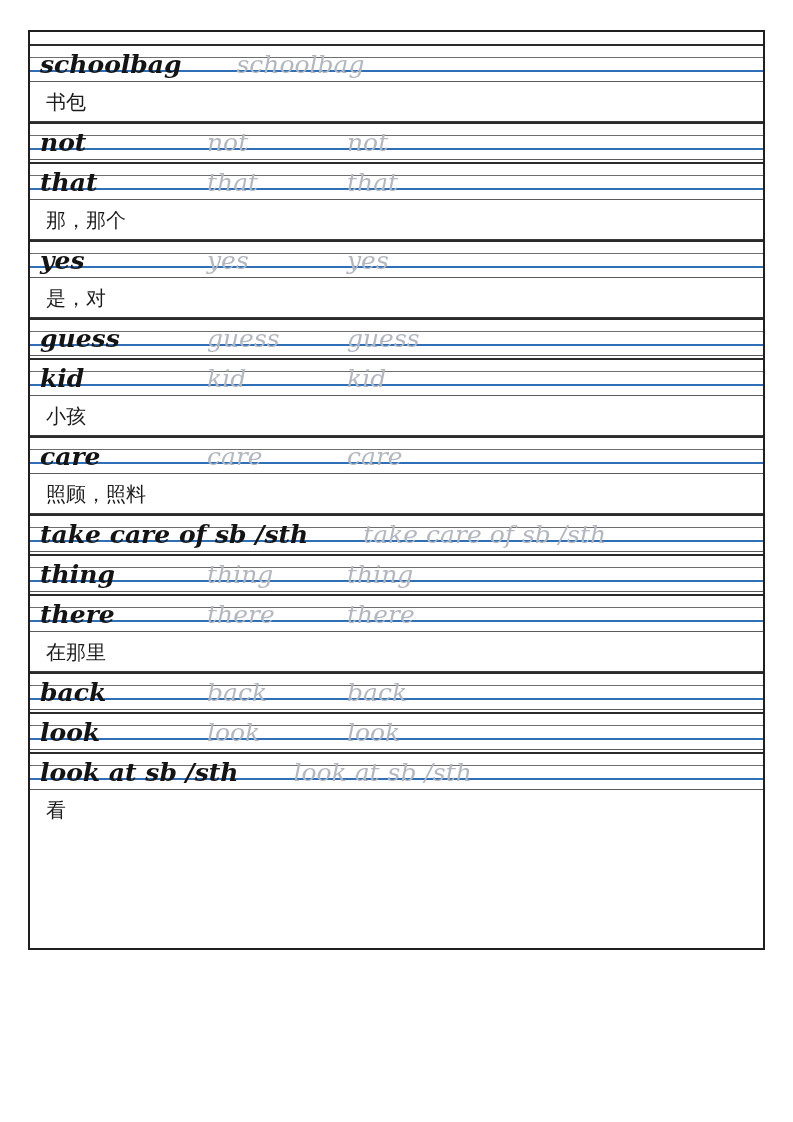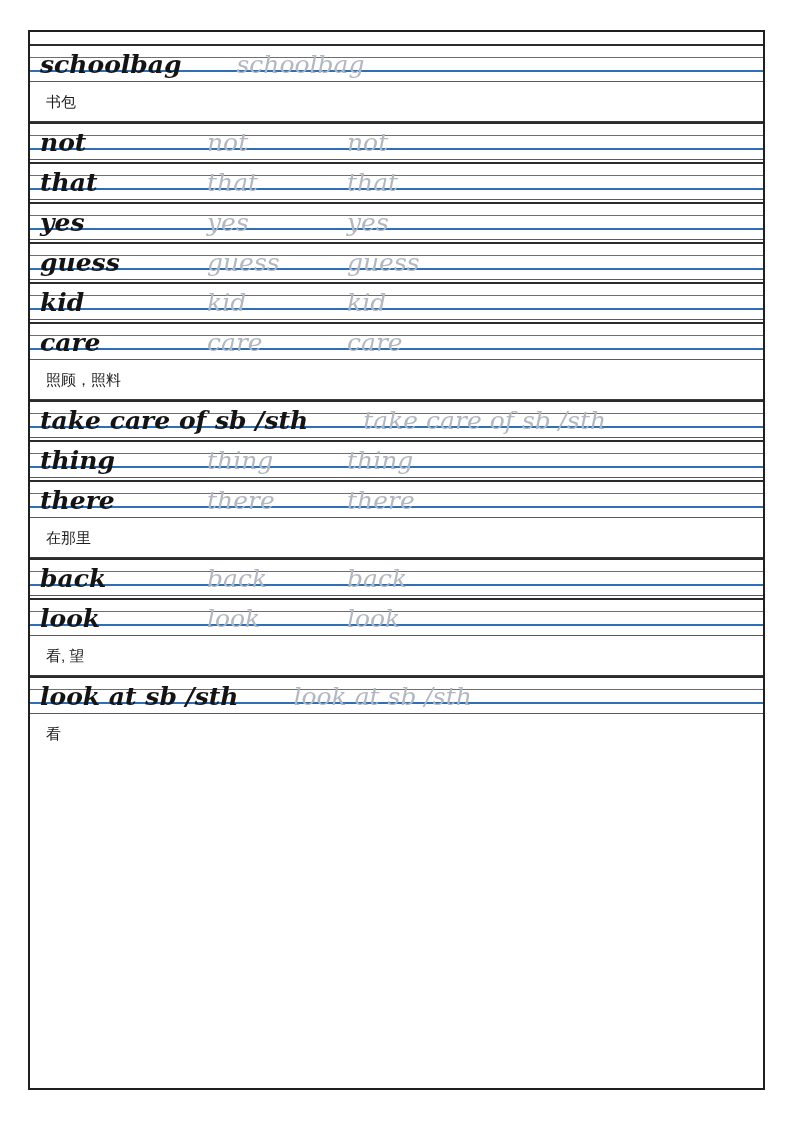--- a/index.html
+++ b/index.html
@@ -9,21 +9,21 @@
     background: #ffffff;
     position: relative;
     font-family: "Liberation Sans", sans-serif;
     overflow: hidden;
   }
   .frame {
     position: absolute;
     left: 28px;
     top: 30px;
     width: 737px;
-    height: 1060px;
+    height: 920px;
     border: 2px solid #1f1f1f;
     box-sizing: border-box;
     background: #ffffff;
   }
   .entries {
     padding-top: 12px;
   }
   .entry { position: relative; }
   
   .guide {
@@ -60,21 +60,21 @@
     font-weight: 500;
     font-size: 25px;
     color: #b3b8c0;
     min-width: 85px;
   }
   .meaning {
     min-height: 37px;
     display: flex;
     align-items: center;
     padding-left: 16px;
-    font-size: 15px;
+    font-size: 20px;
     color: #1c1c1c;
     border-bottom: 1px solid #3a3a3a;
     font-family: "Liberation Sans", sans-serif;
   }
   .entry:last-child .meaning { border-bottom: none; }
 </style>
 </head>
 <body>
 
 <div class="frame">
@@ -110,33 +110,35 @@
           <div class="gl l1"></div>
           <div class="gl l2"></div>
           <div class="gl l3"></div>
           <div class="gl l4"></div>
           <div class="textrow">
             <span class="word">that</span>
             <span class="copy">that</span>
             <span class="copy">that</span>
           </div>
         </div>
+        <div class="meaning">那，那个</div>
       </div>
       <div class="entry">
         <div class="guide">
           <div class="gl l1"></div>
           <div class="gl l2"></div>
           <div class="gl l3"></div>
           <div class="gl l4"></div>
           <div class="textrow">
             <span class="word">yes</span>
             <span class="copy">yes</span>
             <span class="copy">yes</span>
           </div>
         </div>
+        <div class="meaning">是，对</div>
       </div>
       <div class="entry">
         <div class="guide">
           <div class="gl l1"></div>
           <div class="gl l2"></div>
           <div class="gl l3"></div>
           <div class="gl l4"></div>
           <div class="textrow">
             <span class="word">guess</span>
             <span class="copy">guess</span>
@@ -149,20 +151,21 @@
           <div class="gl l1"></div>
           <div class="gl l2"></div>
           <div class="gl l3"></div>
           <div class="gl l4"></div>
           <div class="textrow">
             <span class="word">kid</span>
             <span class="copy">kid</span>
             <span class="copy">kid</span>
           </div>
         </div>
+        <div class="meaning">小孩</div>
       </div>
       <div class="entry">
         <div class="guide">
           <div class="gl l1"></div>
           <div class="gl l2"></div>
           <div class="gl l3"></div>
           <div class="gl l4"></div>
           <div class="textrow">
             <span class="word">care</span>
             <span class="copy">care</span>
@@ -228,21 +231,20 @@
           <div class="gl l1"></div>
           <div class="gl l2"></div>
           <div class="gl l3"></div>
           <div class="gl l4"></div>
           <div class="textrow">
             <span class="word">look</span>
             <span class="copy">look</span>
             <span class="copy">look</span>
           </div>
         </div>
-        <div class="meaning">看, 望</div>
       </div>
       <div class="entry">
         <div class="guide">
           <div class="gl l1"></div>
           <div class="gl l2"></div>
           <div class="gl l3"></div>
           <div class="gl l4"></div>
           <div class="textrow">
             <span class="word">look at sb /sth</span>
             <span class="copy">look at sb /sth</span>

